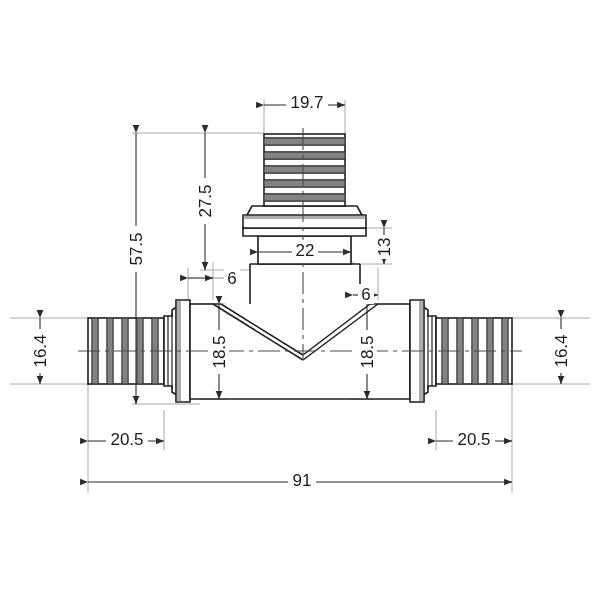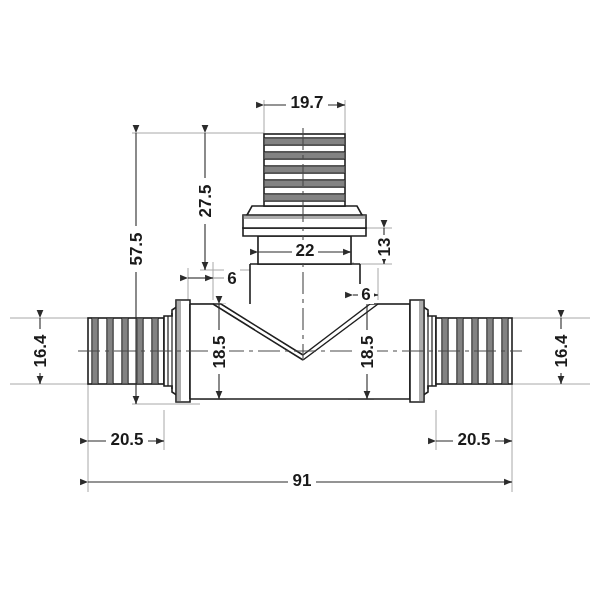--- a/index.html
+++ b/index.html
@@ -1,21 +1,21 @@
 <!DOCTYPE html>
 <html><head>
 <meta charset="utf-8">
 <style>
   html,body{margin:0;padding:0;}
   body{
     width:600px;height:600px;background:#ffffff;
     font-family:"Liberation Sans", sans-serif;
     overflow:hidden;position:relative;
   }
-  #stage{position:absolute;left:0;top:0;width:600px;height:474px;font-weight:bold;}
+  #stage{position:absolute;left:0;top:0;width:600px;height:474px;}
   svg{display:block;width:600px;height:600px;}
   .dimtext{
     font-family:"Liberation Sans", sans-serif;
     font-size:17px; fill:#1a1a1a;
   }
   .dimtext-v{
     font-family:"Liberation Sans", sans-serif;
     font-size:17px; fill:#1a1a1a;
   }
 </style>

